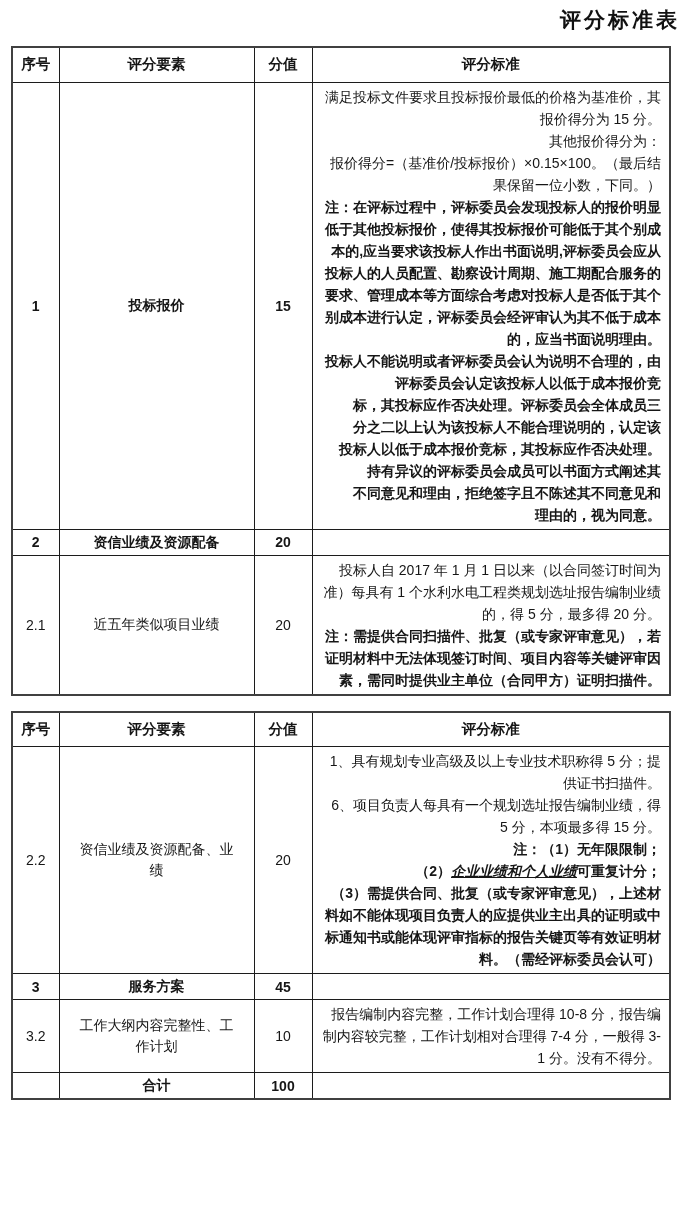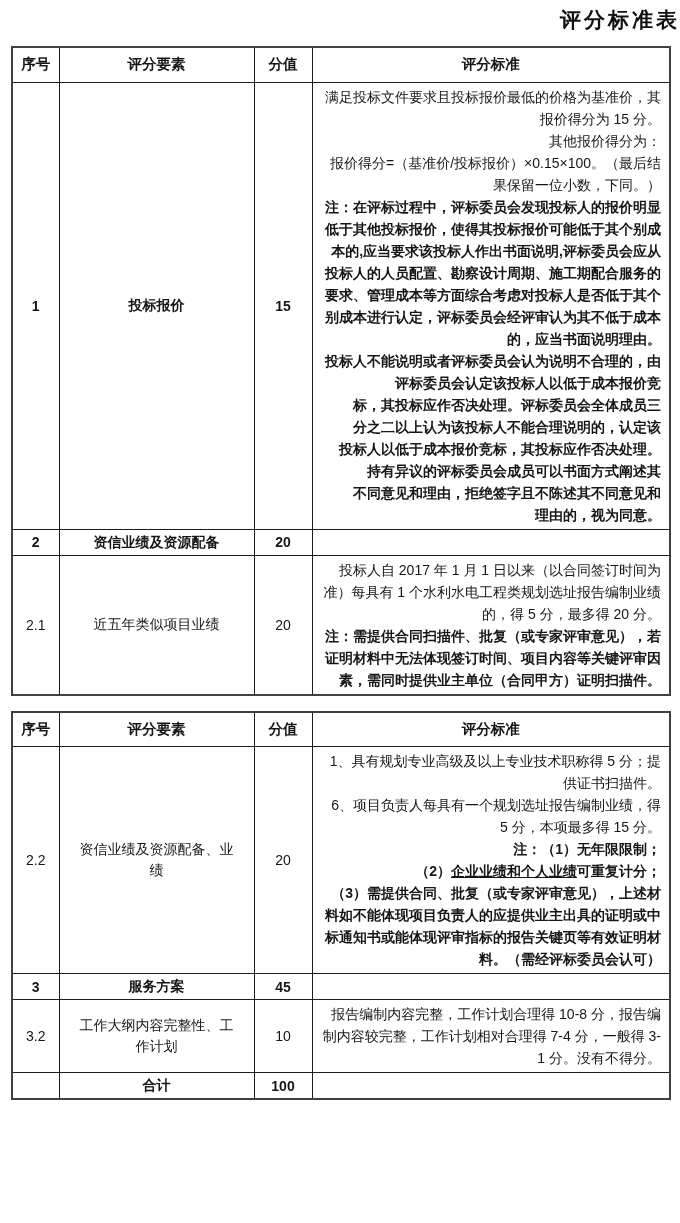--- a/index.html
+++ b/index.html
@@ -67,21 +67,21 @@
     white-space: pre-wrap;
     word-break: break-all;
   }
   tr.compact-row td {
     height: 26px;
   }
   .emph {
     font-weight: bold;
   }
   .run-bold { font-weight: bold; }
-  .run-underline { text-decoration: underline; }
+  .run-underline { text-decoration: underline; font-style: italic; }
 </style>
 </head>
 <body>
 
 <div class="page">
   <h1 class="doc-title">评分标准表</h1>
   <table class="doc-table">
     <colgroup>
       <col style="width:47px">
         <col style="width:195px">

